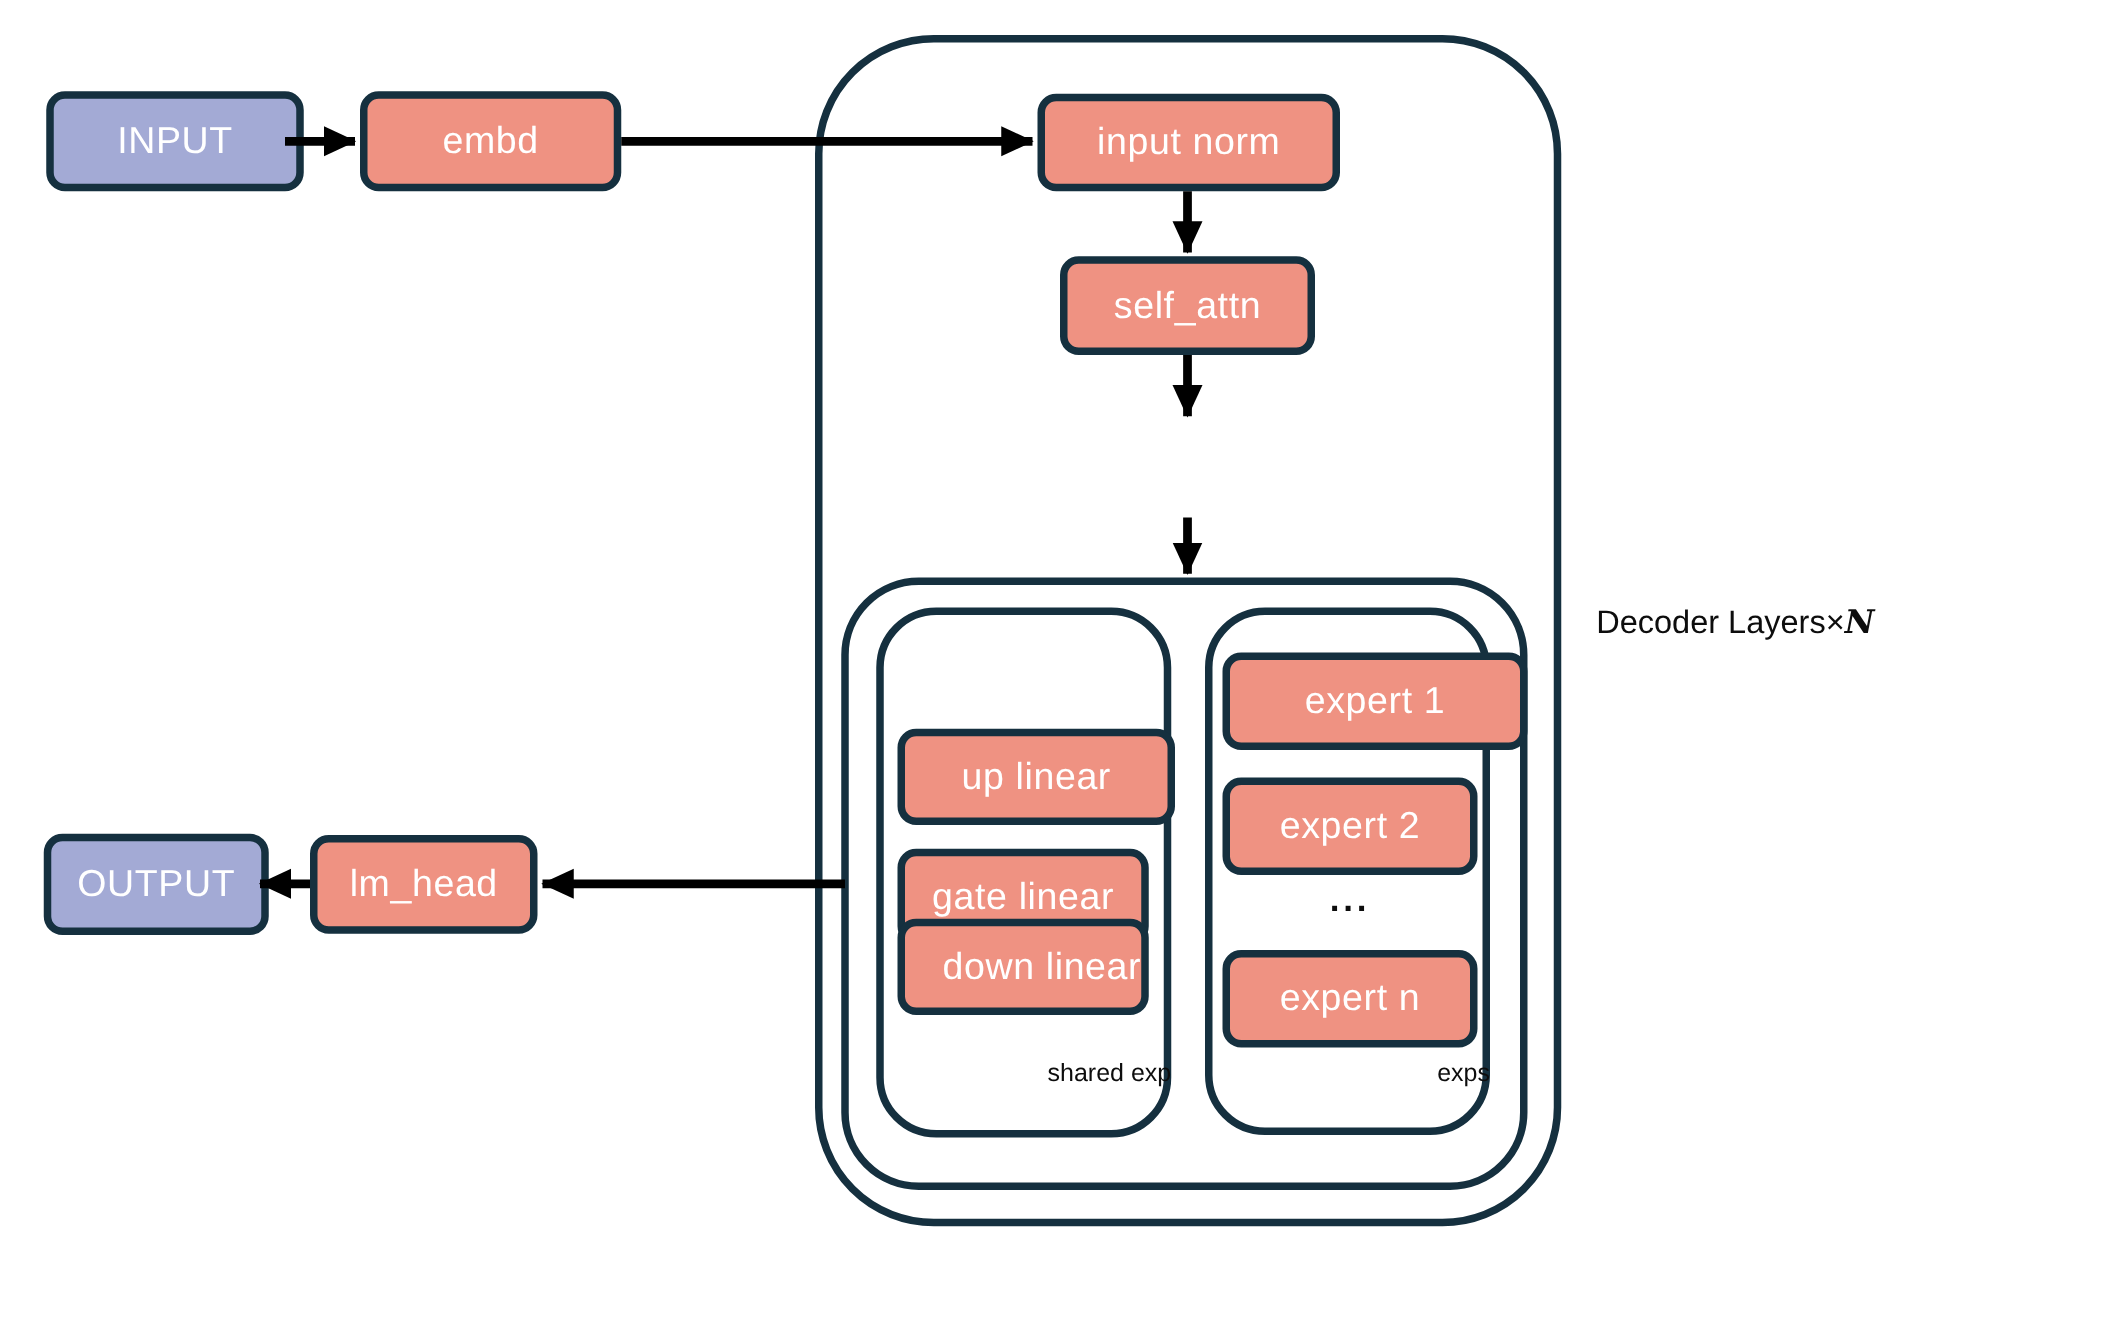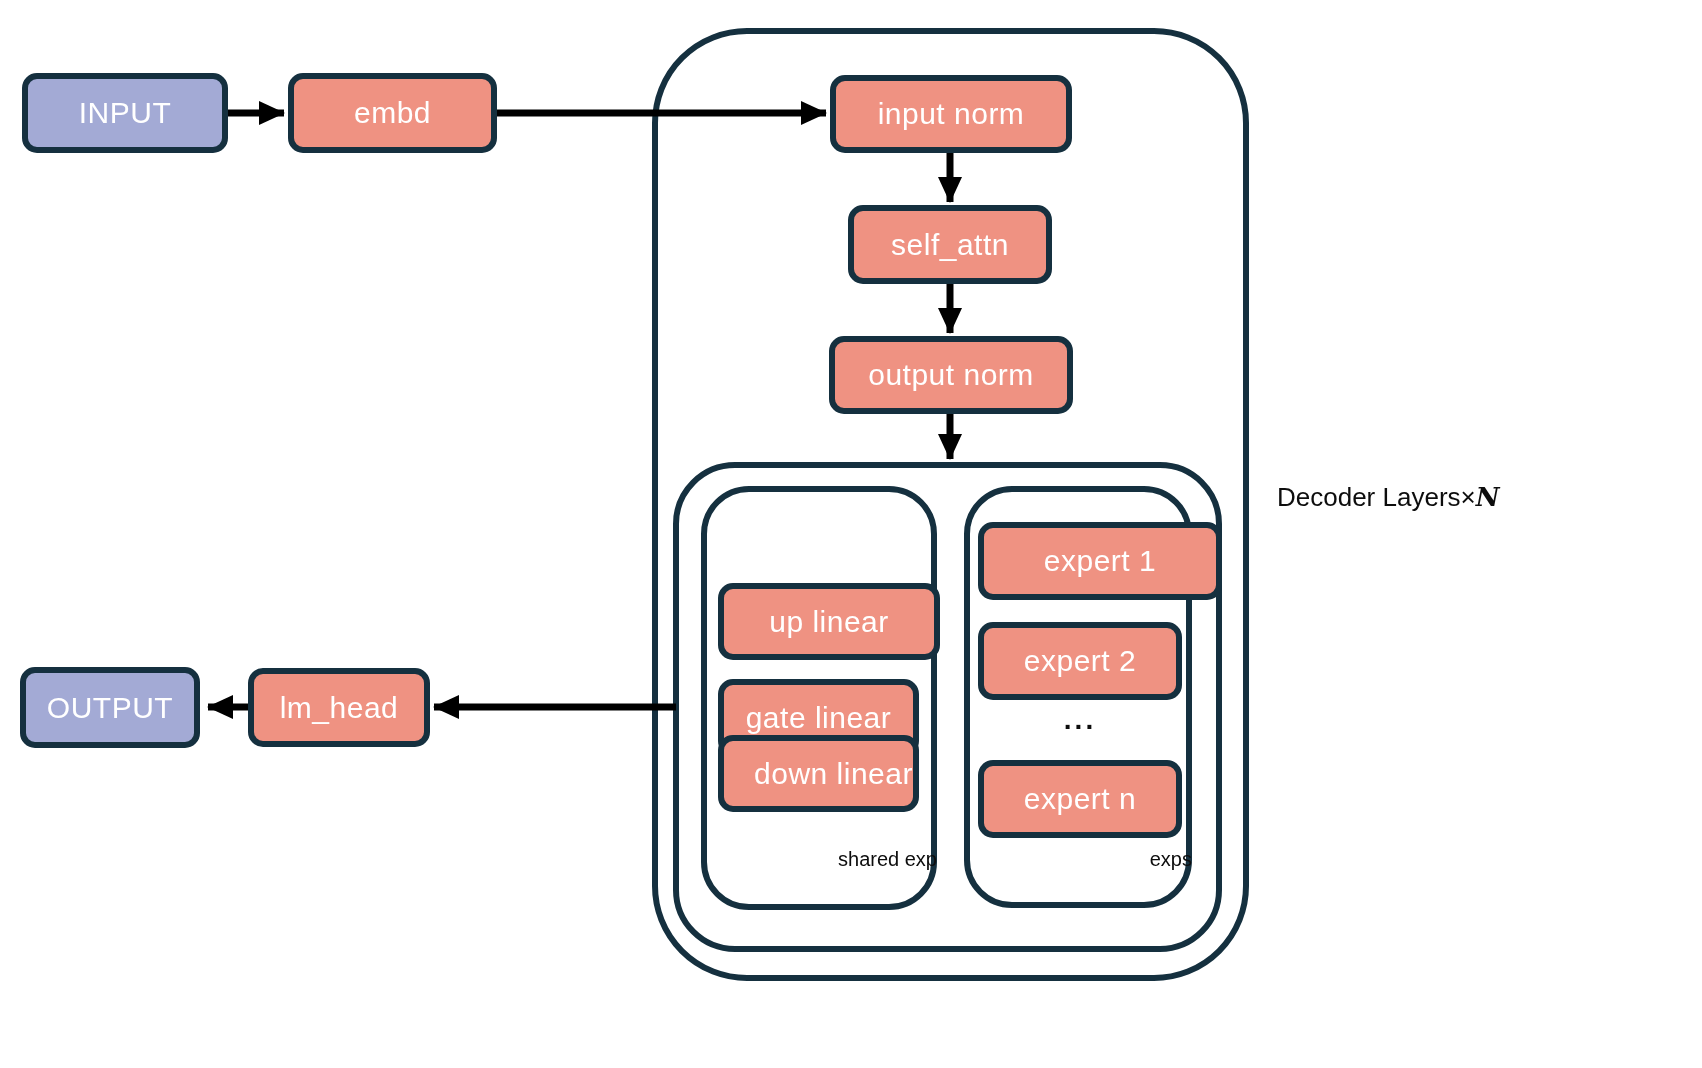--- a/index.html
+++ b/index.html
@@ -14,21 +14,21 @@
   .decoder-container{border-radius:95px;}
   .moe-container{border-radius:62px;}
   .sub-container{border-radius:48px;}
   .node{
     position:absolute;box-sizing:border-box;
     border:6px solid var(--outline,#15303F);border-radius:15px;
     display:flex;align-items:center;justify-content:center;
     color:var(--module-text,#ffffff);font-size:30px;letter-spacing:.5px;
   }
   .module{background:var(--module-fill,#EF9282);}
-  .io{background:var(--io-fill,#A3AAD5);}
+  .io{background:var(--io-fill,#A3AAD5);margin-left:15px;}
   .dark-label{
     position:absolute;color:var(--label-text,#0d0d0d);font-size:20px;
     text-align:right;white-space:nowrap;
   }
   .ellipsis{
     position:absolute;color:var(--label-text,#0d0d0d);font-size:28px;font-weight:bold;
     text-align:center;letter-spacing:3px;line-height:28px;
   }
   .decoder-caption{
     position:absolute;left:1277px;top:482px;color:var(--label-text,#0d0d0d);
@@ -55,21 +55,20 @@
   <div class="dark-label" style="left:964px;top:848px;width:228px;">exps</div>
   <div class="ellipsis" style="left:978px;top:706px;width:204px;">...</div>
   <div class="decoder-caption"><span>Decoder Layers</span><span>×</span><span class="n-sym">N</span></div>
 
   <div class="node io" style="left:22px;top:73px;width:206px;height:80px;">INPUT</div>
   <div class="node io" style="left:20px;top:667px;width:180px;height:81px;">OUTPUT</div>
 
   <div class="node module" style="left:288px;top:73px;width:209px;height:80px;">embd</div>
   <div class="node module" style="left:830px;top:75px;width:242px;height:78px;">input norm</div>
   <div class="node module" style="left:848px;top:205px;width:204px;height:79px;">self_attn</div>
-  <div class="node module" style="left:829px;top:336px;width:244px;height:78px;">output norm</div>
   <div class="node module" style="left:248px;top:668px;width:182px;height:79px;">lm_head</div>
 
   <div class="node module" style="left:718px;top:535px;width:222px;height:77px;margin-top:48px;">up linear</div>
   <div class="node module" style="left:718px;top:635px;width:201px;height:77px;margin-top:44px;">gate linear</div>
   <div class="node module" style="left:718px;top:735px;width:201px;height:77px;padding-left:30px;">down linear</div>
 
   <div class="node module" style="left:978px;top:522px;width:244px;height:78px;">expert 1</div>
   <div class="node module" style="left:978px;top:622px;width:204px;height:78px;">expert 2</div>
   <div class="node module" style="left:978px;top:760px;width:204px;height:78px;">expert n</div>
 

